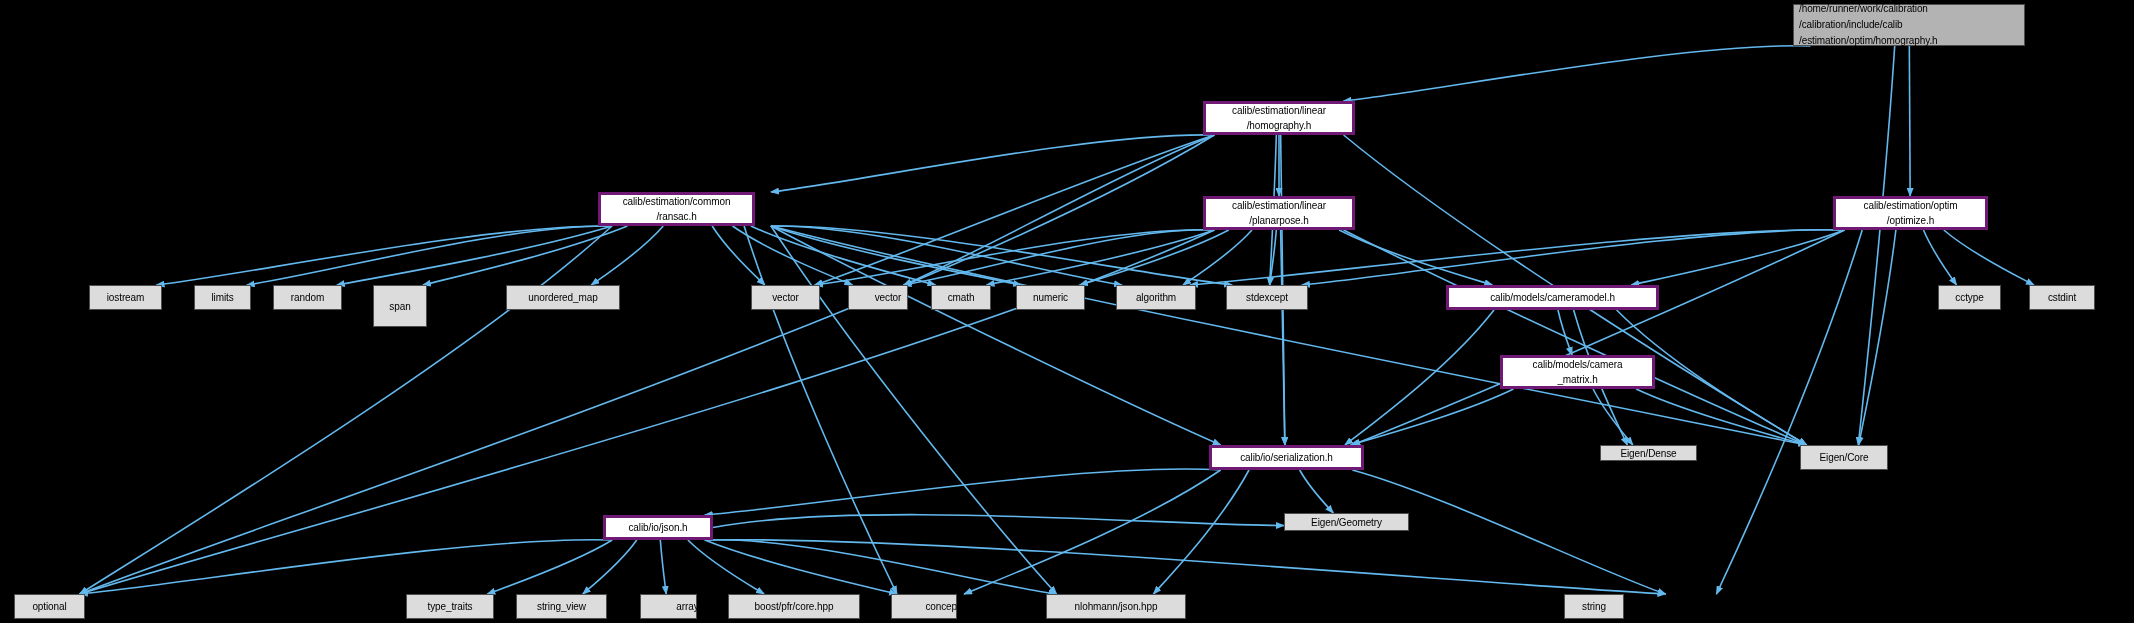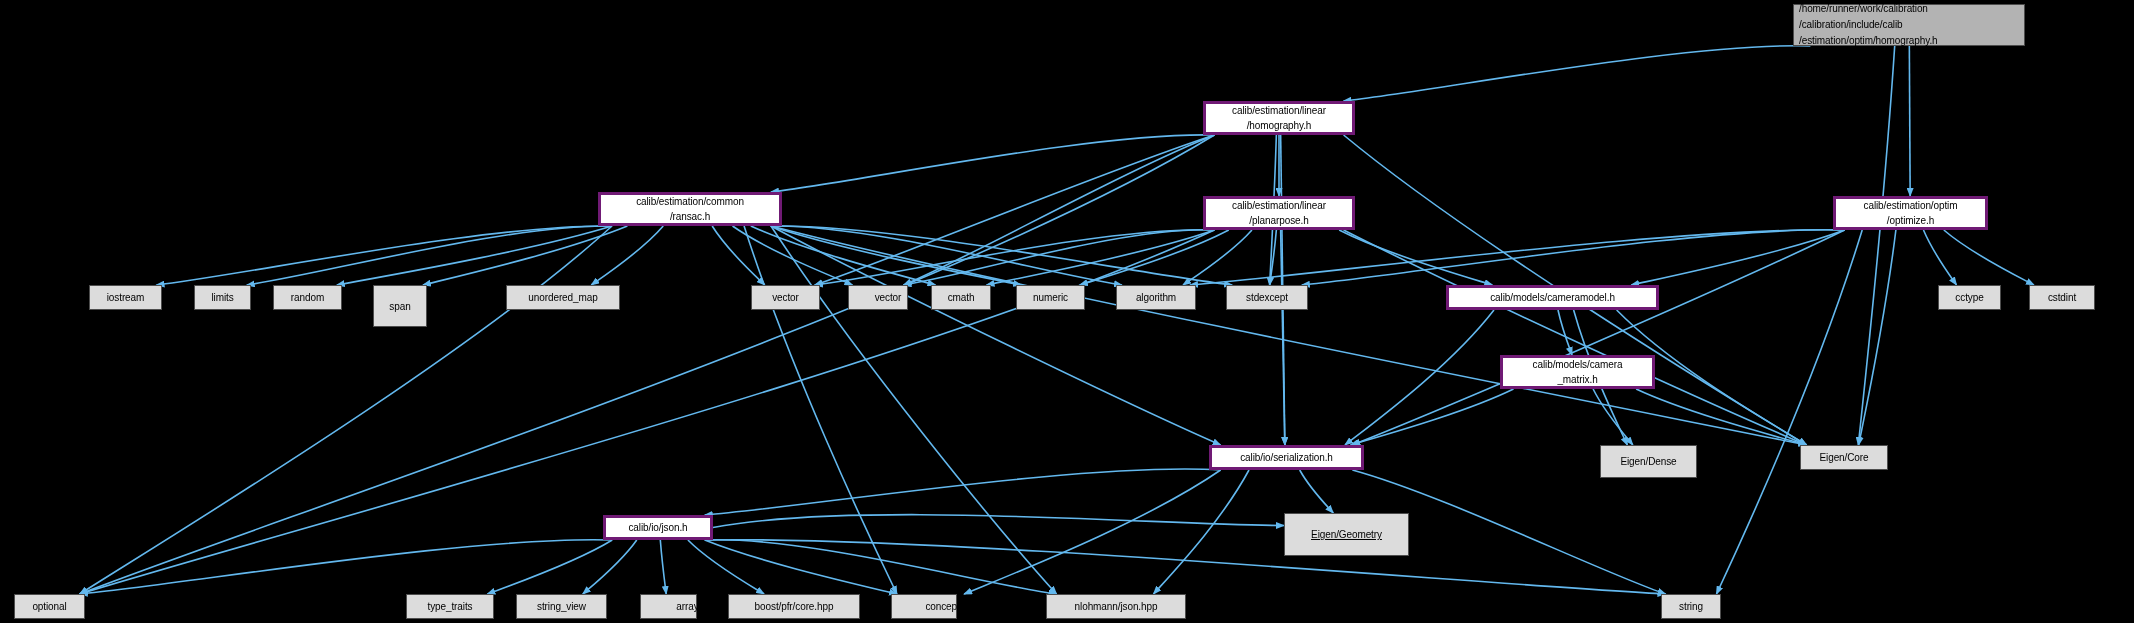--- a/index.html
+++ b/index.html
@@ -130,21 +130,21 @@
         <path d="M 713 527.5 C 861.12 499.65999999999997, 1172.22 525.86, 1284 525.5" marker-end="url(#arw)"></path>
       </g>
   </svg>
 
   <div id="node-layer">
       <div class="node root" style="left: 1793px; top: 4px; width: 232px; height: 42px;">/home/runner/work/calibration
 /calibration/include/calib
 /estimation/optim/homography.h</div>
       <div class="node hdr" style="left: 1203px; top: 101px; width: 152px; height: 34px;">calib/estimation/linear
 /homography.h</div>
-      <div class="node hdr" style="left: 598px; top: 192px; width: 184px; height: 34px;">calib/estimation/common
+      <div class="node hdr" style="left: 598px; top: 192px; width: 157px; height: 34px;">calib/estimation/common
 /ransac.h</div>
       <div class="node hdr" style="left: 1203px; top: 196px; width: 152px; height: 34px;">calib/estimation/linear
 /planarpose.h</div>
       <div class="node hdr" style="left: 1833px; top: 196px; width: 155px; height: 34px;">calib/estimation/optim
 /optimize.h</div>
       <div class="node" style="left: 89px; top: 285px; width: 73px; height: 25px;">iostream</div>
       <div class="node" style="left: 194px; top: 285px; width: 57px; height: 25px; text-align: right;">limits</div>
       <div class="node" style="left: 273px; top: 285px; width: 69px; height: 25px;">random</div>
       <div class="node" style="left: 373px; top: 285px; width: 54px; height: 42px;">span</div>
       <div class="node" style="left: 506px; top: 285px; width: 114px; height: 25px;">unordered_map</div>
@@ -153,26 +153,26 @@
       <div class="node" style="left: 931px; top: 285px; width: 60px; height: 25px;">cmath</div>
       <div class="node" style="left: 1016px; top: 285px; width: 69px; height: 25px;">numeric</div>
       <div class="node" style="left: 1116px; top: 285px; width: 80px; height: 25px;">algorithm</div>
       <div class="node" style="left: 1226px; top: 285px; width: 82px; height: 25px;">stdexcept</div>
       <div class="node hdr" style="left: 1446px; top: 285px; width: 213px; height: 25px;">calib/models/cameramodel.h</div>
       <div class="node" style="left: 1938px; top: 285px; width: 63px; height: 25px;">cctype</div>
       <div class="node" style="left: 2029px; top: 285px; width: 66px; height: 25px;">cstdint</div>
       <div class="node hdr" style="left: 1500px; top: 355px; width: 155px; height: 34px;">calib/models/camera
 _matrix.h</div>
       <div class="node hdr" style="left: 1209px; top: 445px; width: 155px; height: 25px;">calib/io/serialization.h</div>
-      <div class="node" style="left: 1600px; top: 445px; width: 97px; height: 33px;">Eigen/Dense</div>
+      <div class="node" style="left: 1600px; top: 445px; width: 97px; height: 16px;">Eigen/Dense</div>
       <div class="node" style="left: 1800px; top: 445px; width: 88px; height: 25px;">Eigen/Core</div>
-      <div class="node" style="left: 1284px; top: 513px; width: 125px; height: 43px; text-decoration: underline;">Eigen/Geometry</div>
+      <div class="node" style="left: 1284px; top: 513px; width: 125px; height: 18px;">Eigen/Geometry</div>
       <div class="node hdr" style="left: 603px; top: 515px; width: 110px; height: 25px;">calib/io/json.h</div>
       <div class="node" style="left: 14px; top: 594px; width: 71px; height: 25px;">optional</div>
       <div class="node" style="left: 406px; top: 594px; width: 88px; height: 25px;">type_traits</div>
       <div class="node" style="left: 516px; top: 594px; width: 91px; height: 25px;">string_view</div>
       <div class="node" style="left: 640px; top: 594px; width: 57px; height: 25px; padding-left: 38px;">array</div>
       <div class="node" style="left: 728px; top: 594px; width: 132px; height: 25px;">boost/pfr/core.hpp</div>
       <div class="node" style="left: 891px; top: 594px; width: 66px; height: 25px; padding-left: 42px;">concepts</div>
       <div class="node" style="left: 1046px; top: 594px; width: 140px; height: 25px;">nlohmann/json.hpp</div>
-      <div class="node" style="left: 1661px; top: 594px; width: 60px; height: 25px;">string</div>
+      <div class="node" style="left: 1564px; top: 594px; width: 60px; height: 25px;">string</div>
     </div>
 </div>
 
 </body></html>

